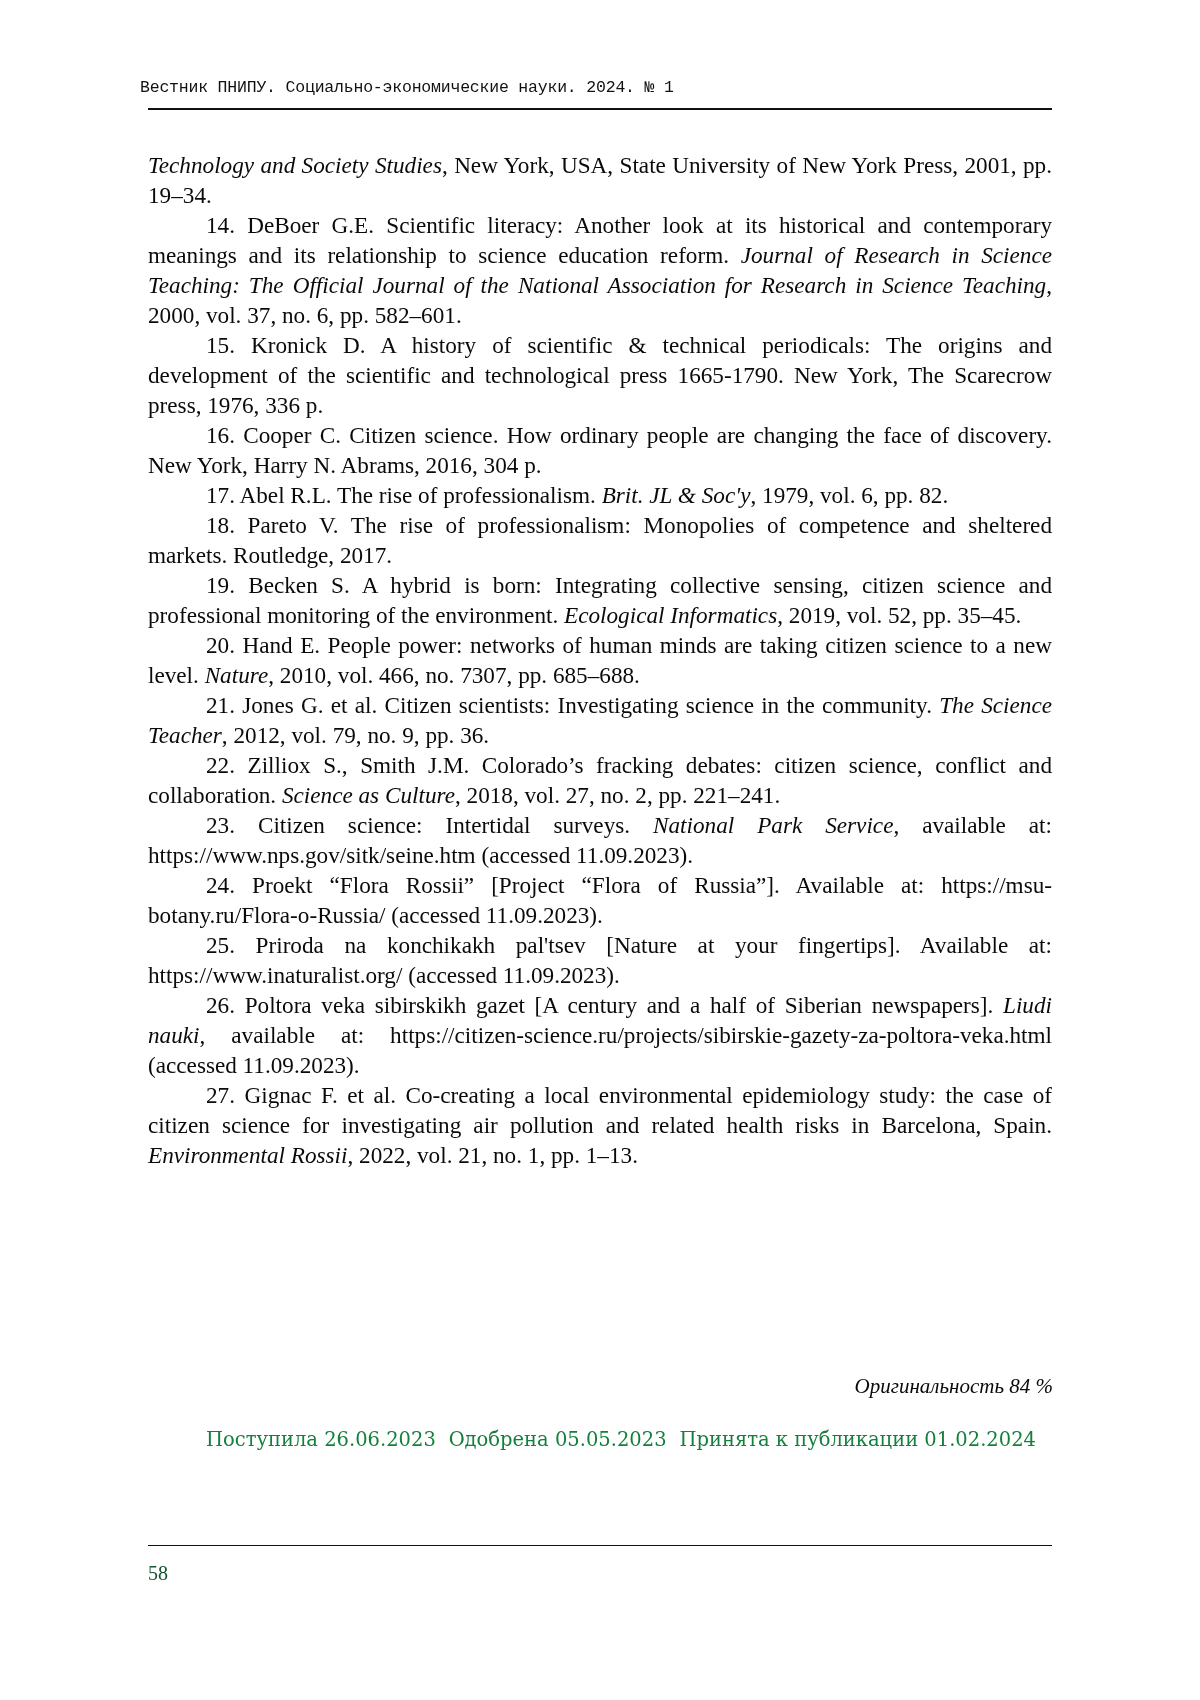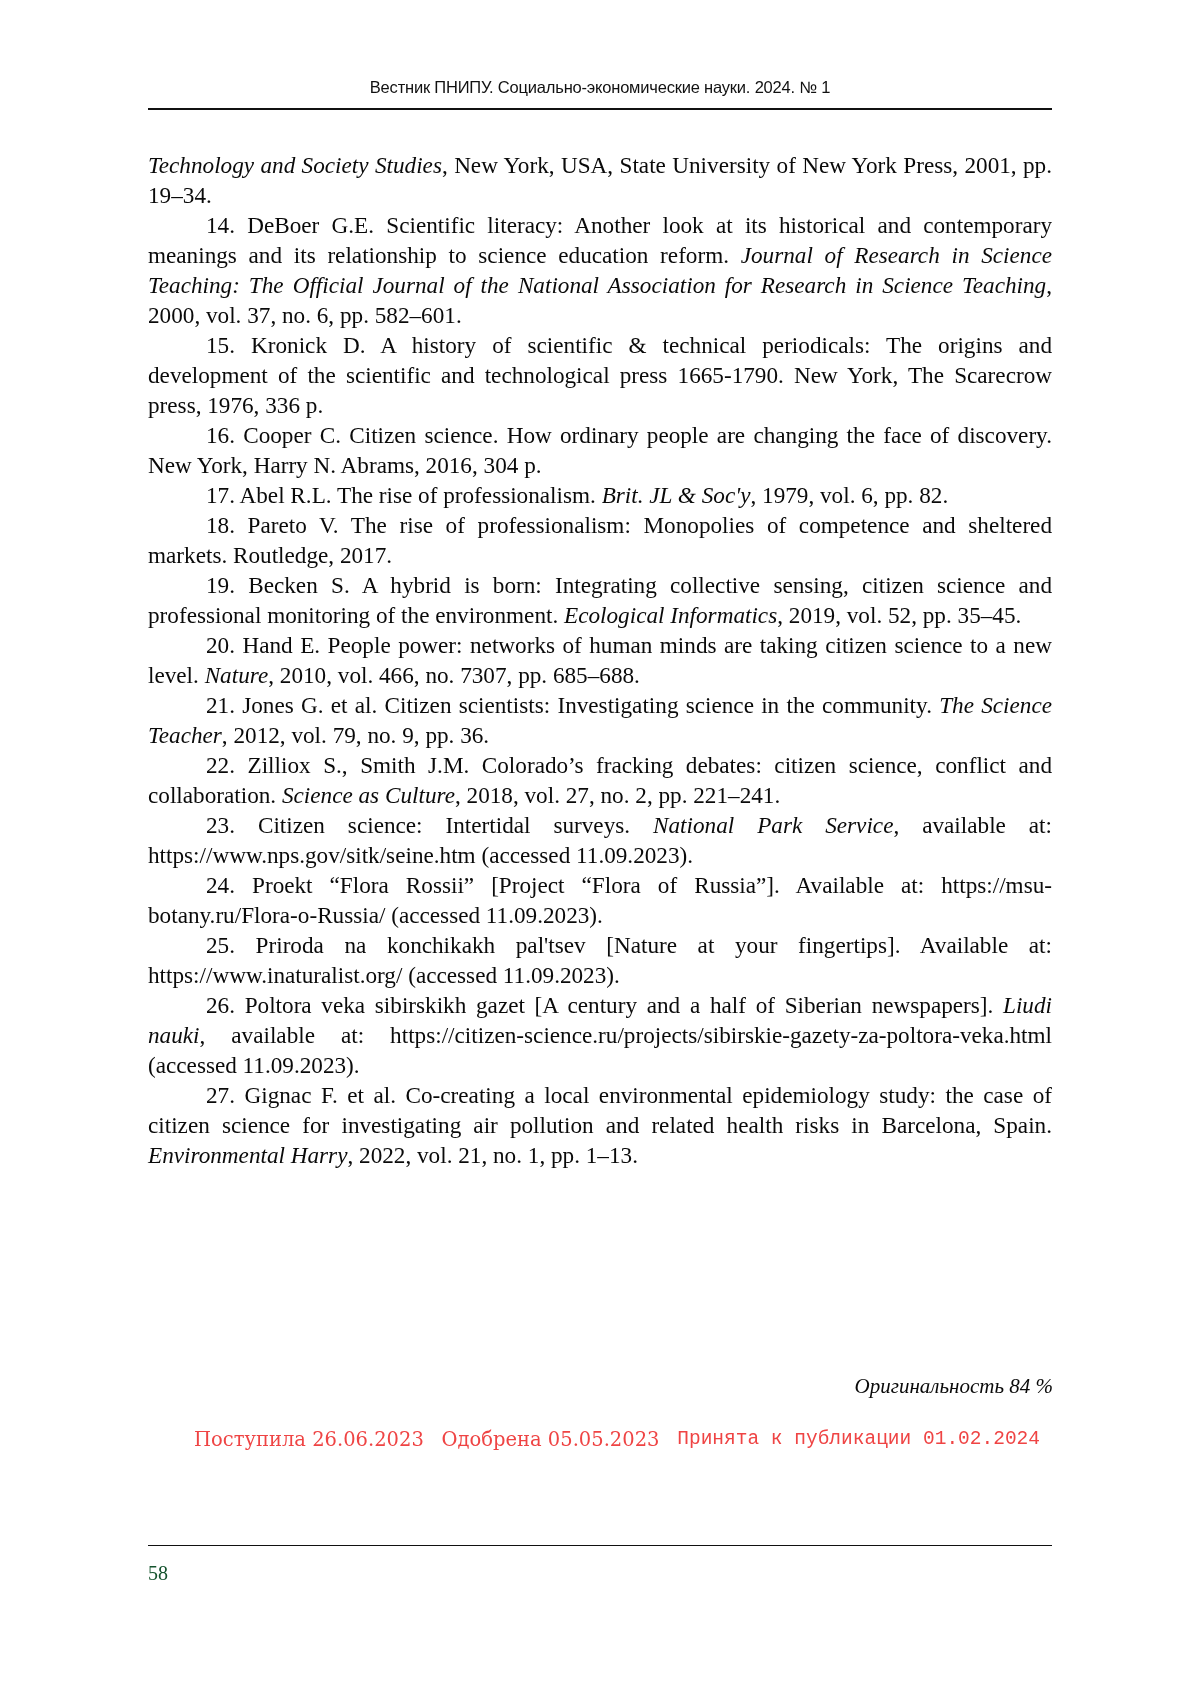--- a/index.html
+++ b/index.html
@@ -12,29 +12,28 @@
     width: 1200px;
     height: 1700px;
     margin: 0 auto;
     background: #ffffff;
     font-family: "Liberation Serif", serif;
     color: #0a0a0a;
     box-sizing: border-box;
   }
   .running-head {
     position: absolute;
-    left: 148px;
+    left: 140px;
     top: 78px;
     width: 904px;
-    font-family: Liberation Sans, sans-serif;
+    font-family: Liberation Mono, monospace;
     font-size: 16.5px;
     letter-spacing: -0.2px;
     color: #111;
     white-space: nowrap;
-    text-align: center;
   }
   .rule-top {
     position: absolute;
     left: 148px;
     top: 108px;
     width: 904px;
     border-top: 2.2px solid #111;
   }
   .rule-bottom {
     position: absolute;
@@ -76,32 +75,32 @@
     left: 149px;
     top: 1374px;
     width: 904px;
     text-align: right;
     font-size: 21px;
     font-style: italic;
     font-family: "Liberation Serif", serif;
   }
   .dates {
     position: absolute;
-    left: 136px;
+    left: 148px;
     top: 1428px;
     width: 904px;
     display: flex;
     justify-content: space-between;
     font-family: "DejaVu Serif", serif;
     font-size: 19.5px;
-    color: #ef4444;
+    color: #15803d;
   }
   .dates span { white-space: nowrap; }
   .dates .d1 { margin-left: 58px; }
-  .dates .d3 { margin-right: 0px; font-family: Liberation Mono, monospace; }
+  .dates .d3 { margin-right: 16px; }
 </style>
 </head>
 <body>
 
 <div class="page">
 
   <div class="running-head">Вестник ПНИПУ. Социально-экономические науки. 2024. № 1</div>
 
   <div class="rule-top"></div>
 
@@ -113,21 +112,21 @@
       <p class="ref indent">17. Abel R.L. The rise of professionalism. <i>Brit. JL &amp; Soc'y</i>, 1979, vol. 6, pp. 82.</p>
       <p class="ref indent">18. Pareto V. The rise of professionalism: Monopolies of competence and sheltered markets. Routledge, 2017.</p>
       <p class="ref indent">19. Becken S. A hybrid is born: Integrating collective sensing, citizen science and professional monitoring of the environment. <i>Ecological Informatics</i>, 2019, vol. 52, pp. 35–45.</p>
       <p class="ref indent">20. Hand E. People power: networks of human minds are taking citizen science to a new level. <i>Nature</i>, 2010, vol. 466, no. 7307, pp. 685–688.</p>
       <p class="ref indent">21. Jones G. et al. Citizen scientists: Investigating science in the community. <i>The Science Teacher</i>, 2012, vol. 79, no. 9, pp. 36.</p>
       <p class="ref indent">22. Zilliox S., Smith J.M. Colorado’s fracking debates: citizen science, conflict and collaboration. <i>Science as Culture</i>, 2018, vol. 27, no. 2, pp. 221–241.</p>
       <p class="ref indent">23. Citizen science: Intertidal surveys. <i>National Park Service</i>, available at: https://www.nps.gov/sitk/seine.htm (accessed 11.09.2023).</p>
       <p class="ref indent">24. Proekt “Flora Rossii” [Project “Flora of Russia”]. Available at: https://msu-botany.ru/Flora-o-Russia/ (accessed 11.09.2023).</p>
       <p class="ref indent">25. Priroda na konchikakh pal'tsev [Nature at your fingertips]. Available at: https://www.inaturalist.org/ (accessed 11.09.2023).</p>
       <p class="ref indent">26. Poltora veka sibirskikh gazet [A century and a half of Siberian newspapers]. <i>Liudi nauki</i>, available at: https://citizen-science.ru/projects/sibirskie-gazety-za-poltora-veka.html (accessed 11.09.2023).</p>
-      <p class="ref indent">27. Gignac F. et al. Co-creating a local environmental epidemiology study: the case of citizen science for investigating air pollution and related health risks in Barcelona, Spain. <i>Environmental Harry</i>, 2022, vol. 21, no. 1, pp. 1–13.</p>
+      <p class="ref indent">27. Gignac F. et al. Co-creating a local environmental epidemiology study: the case of citizen science for investigating air pollution and related health risks in Barcelona, Spain. <i>Environmental Rossii</i>, 2022, vol. 21, no. 1, pp. 1–13.</p>
     </div>
 
   <div class="orig">Оригинальность 84 %</div>
 
   <div class="dates">
     <span class="d1">Поступила 26.06.2023</span>
     <span class="d2">Одобрена 05.05.2023</span>
     <span class="d3">Принята к публикации 01.02.2024</span>
   </div>
 

